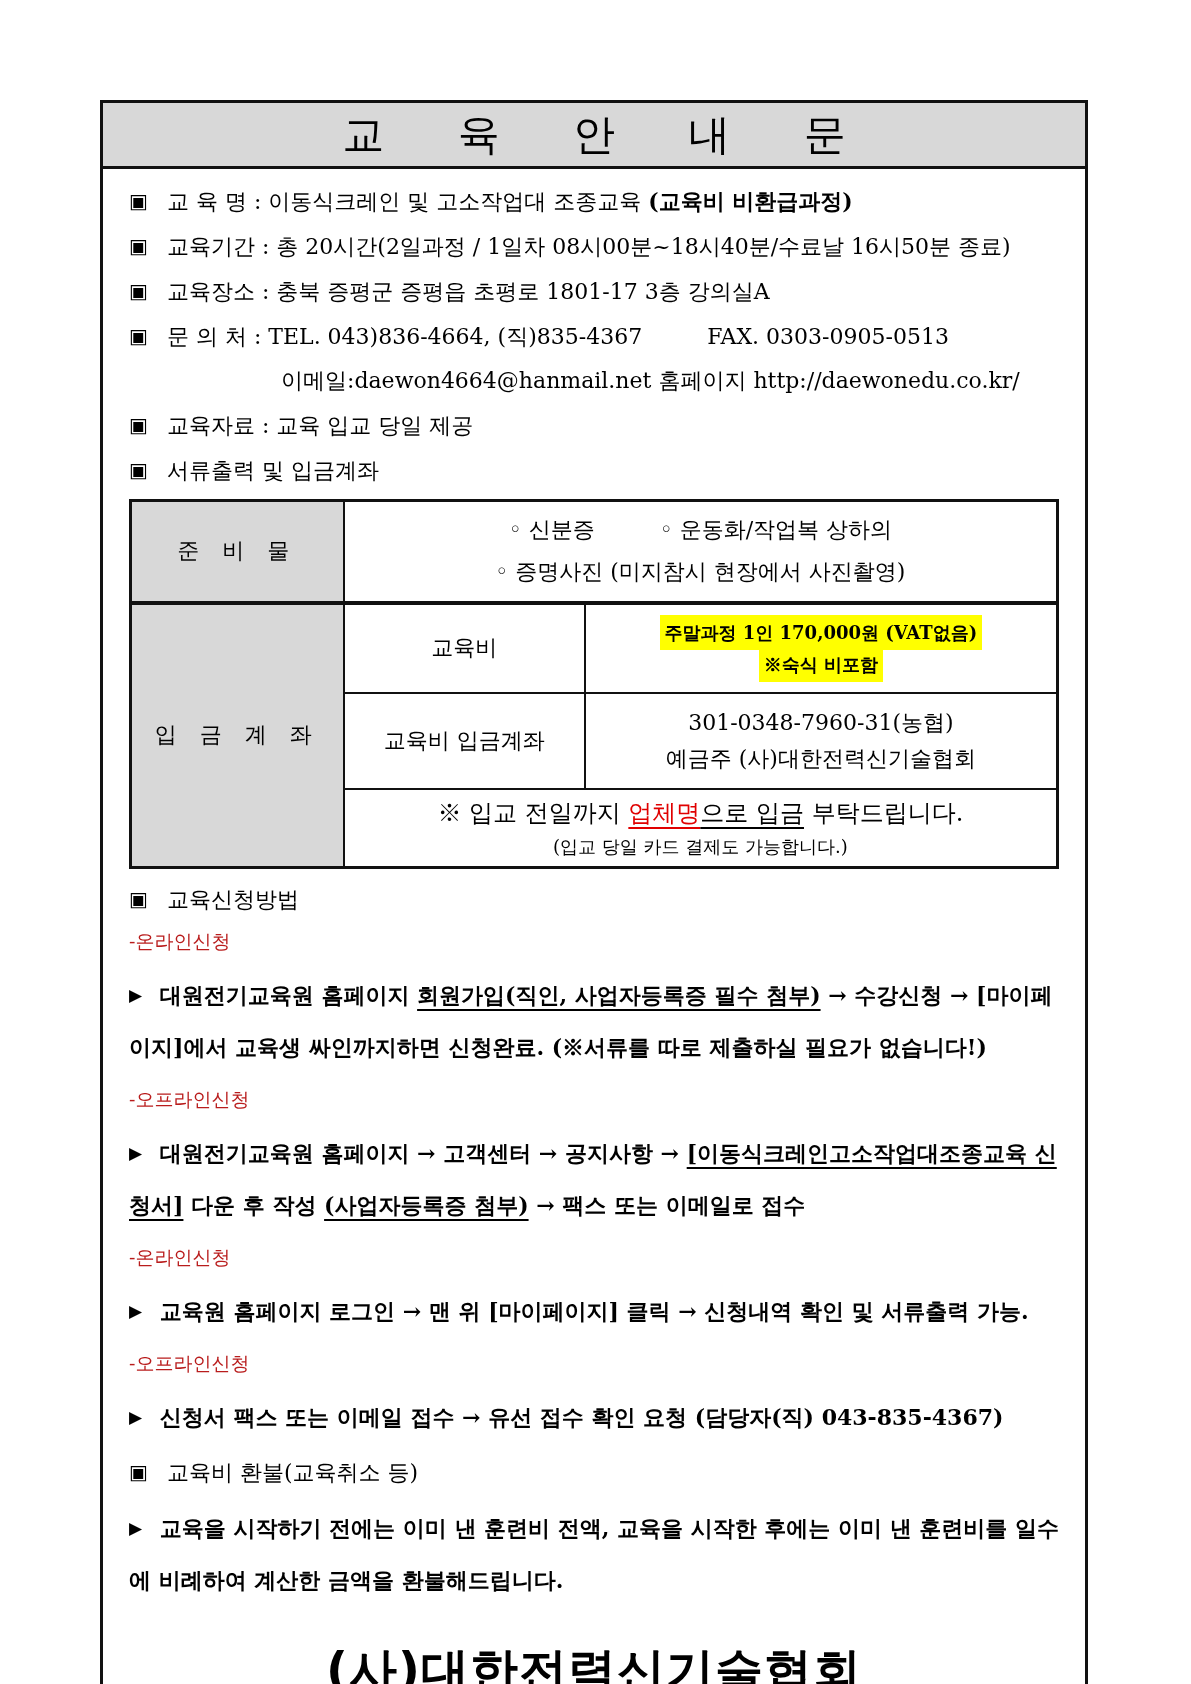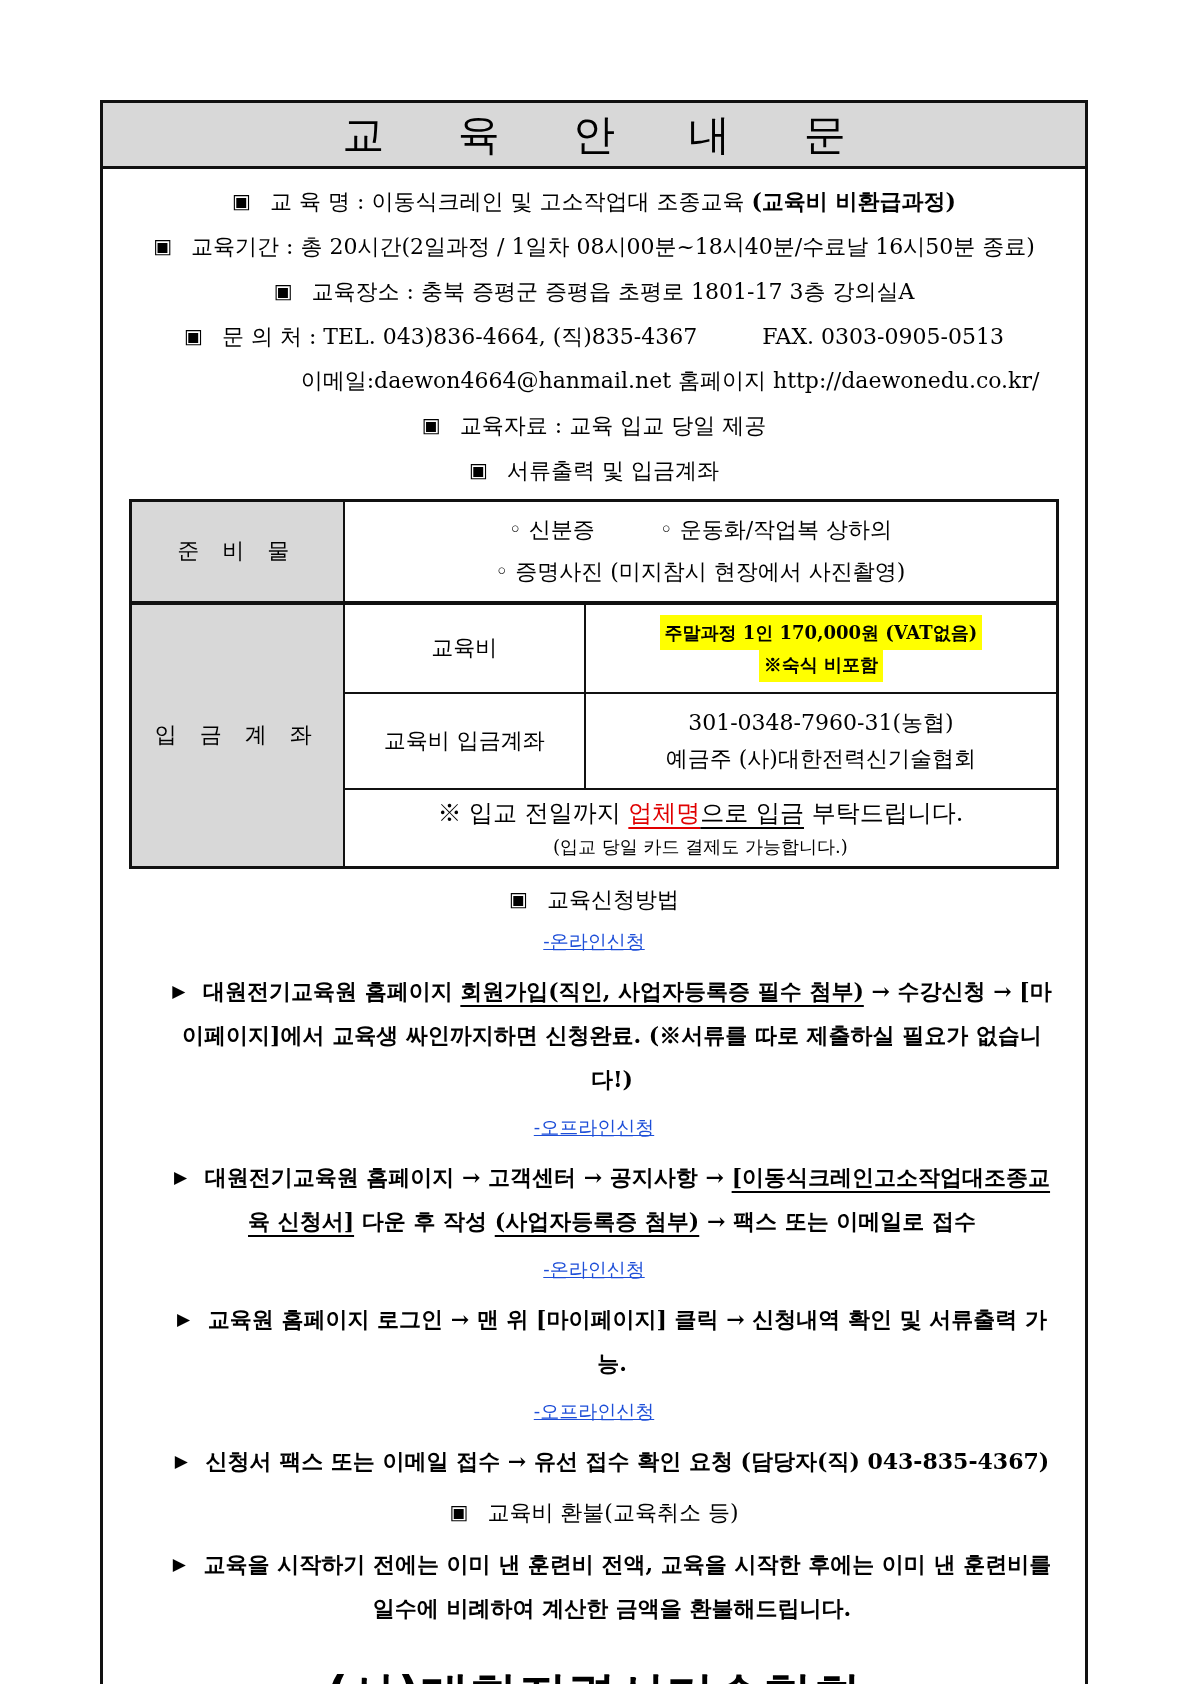--- a/index.html
+++ b/index.html
@@ -19,21 +19,21 @@
   .title-band {
     height:66px; background:#d8d8d8;
     border-bottom:3px solid #111;
     display:flex; align-items:center; justify-content:center;
   }
   .title-band .t {
     font-size:42px; letter-spacing:30px; padding-left:30px;
     white-space:nowrap;
   }
   .content { padding:10px 26px 0 26px; font-size:22px; }
-  p { margin:0;text-align:center; }
+  p { margin:0; }
   .line { padding:8px 0; line-height:28px; }
   .blt { display:inline-block; margin-right:12px; font-size:20px; vertical-align:1px; }
   .tri { display:inline-block; margin-right:10px; font-size:17px; vertical-align:2px; }
   .b { font-weight:bold; }
   .fax { margin-left:58px;margin-top:32px; }
   .indent { padding-left:152px; }
   .u { text-decoration:underline; text-underline-offset:6px; }
   .red { color:#e00000; }
 
   table.tbl {
@@ -53,22 +53,22 @@
   tr.r-fee td { height:90px; }
   tr.r-acct td { height:96px; }
   tr.r-note td { height:78px;text-align:center; }
   .hlwrap { padding:3px 0; }
   .hl { background:#ffff00; font-weight:bold; font-size:18px; padding:7px 5px;margin-top:32px; }
   .c-acct { font-size:24px; }
   .c-acct .aline { padding:3px 0; }
   .c-note .nline1 { font-size:24px; padding:3px 0; }
   .c-note .nline2 { font-size:18px; padding:3px 0; }
 
-  .small-label { font-size:19px; padding:7px 0; color:#1d4ed8;text-decoration:underline; }
-  .para { padding:7px 0; line-height:44px; font-weight:bold;margin-left:36px; }
+  .small-label { font-size:19px; padding:7px 0; color:#b91c1c; }
+  .para { padding:7px 0; line-height:52px; font-weight:bold; }
   .footer {
     text-align:center; margin-top:26px;
     font-family:"DejaVu Sans","Liberation Sans",sans-serif;
     font-weight:800; font-size:48px; letter-spacing:1px;
   }
 </style>
 </head>
 <body>
 
 <div class="page">

